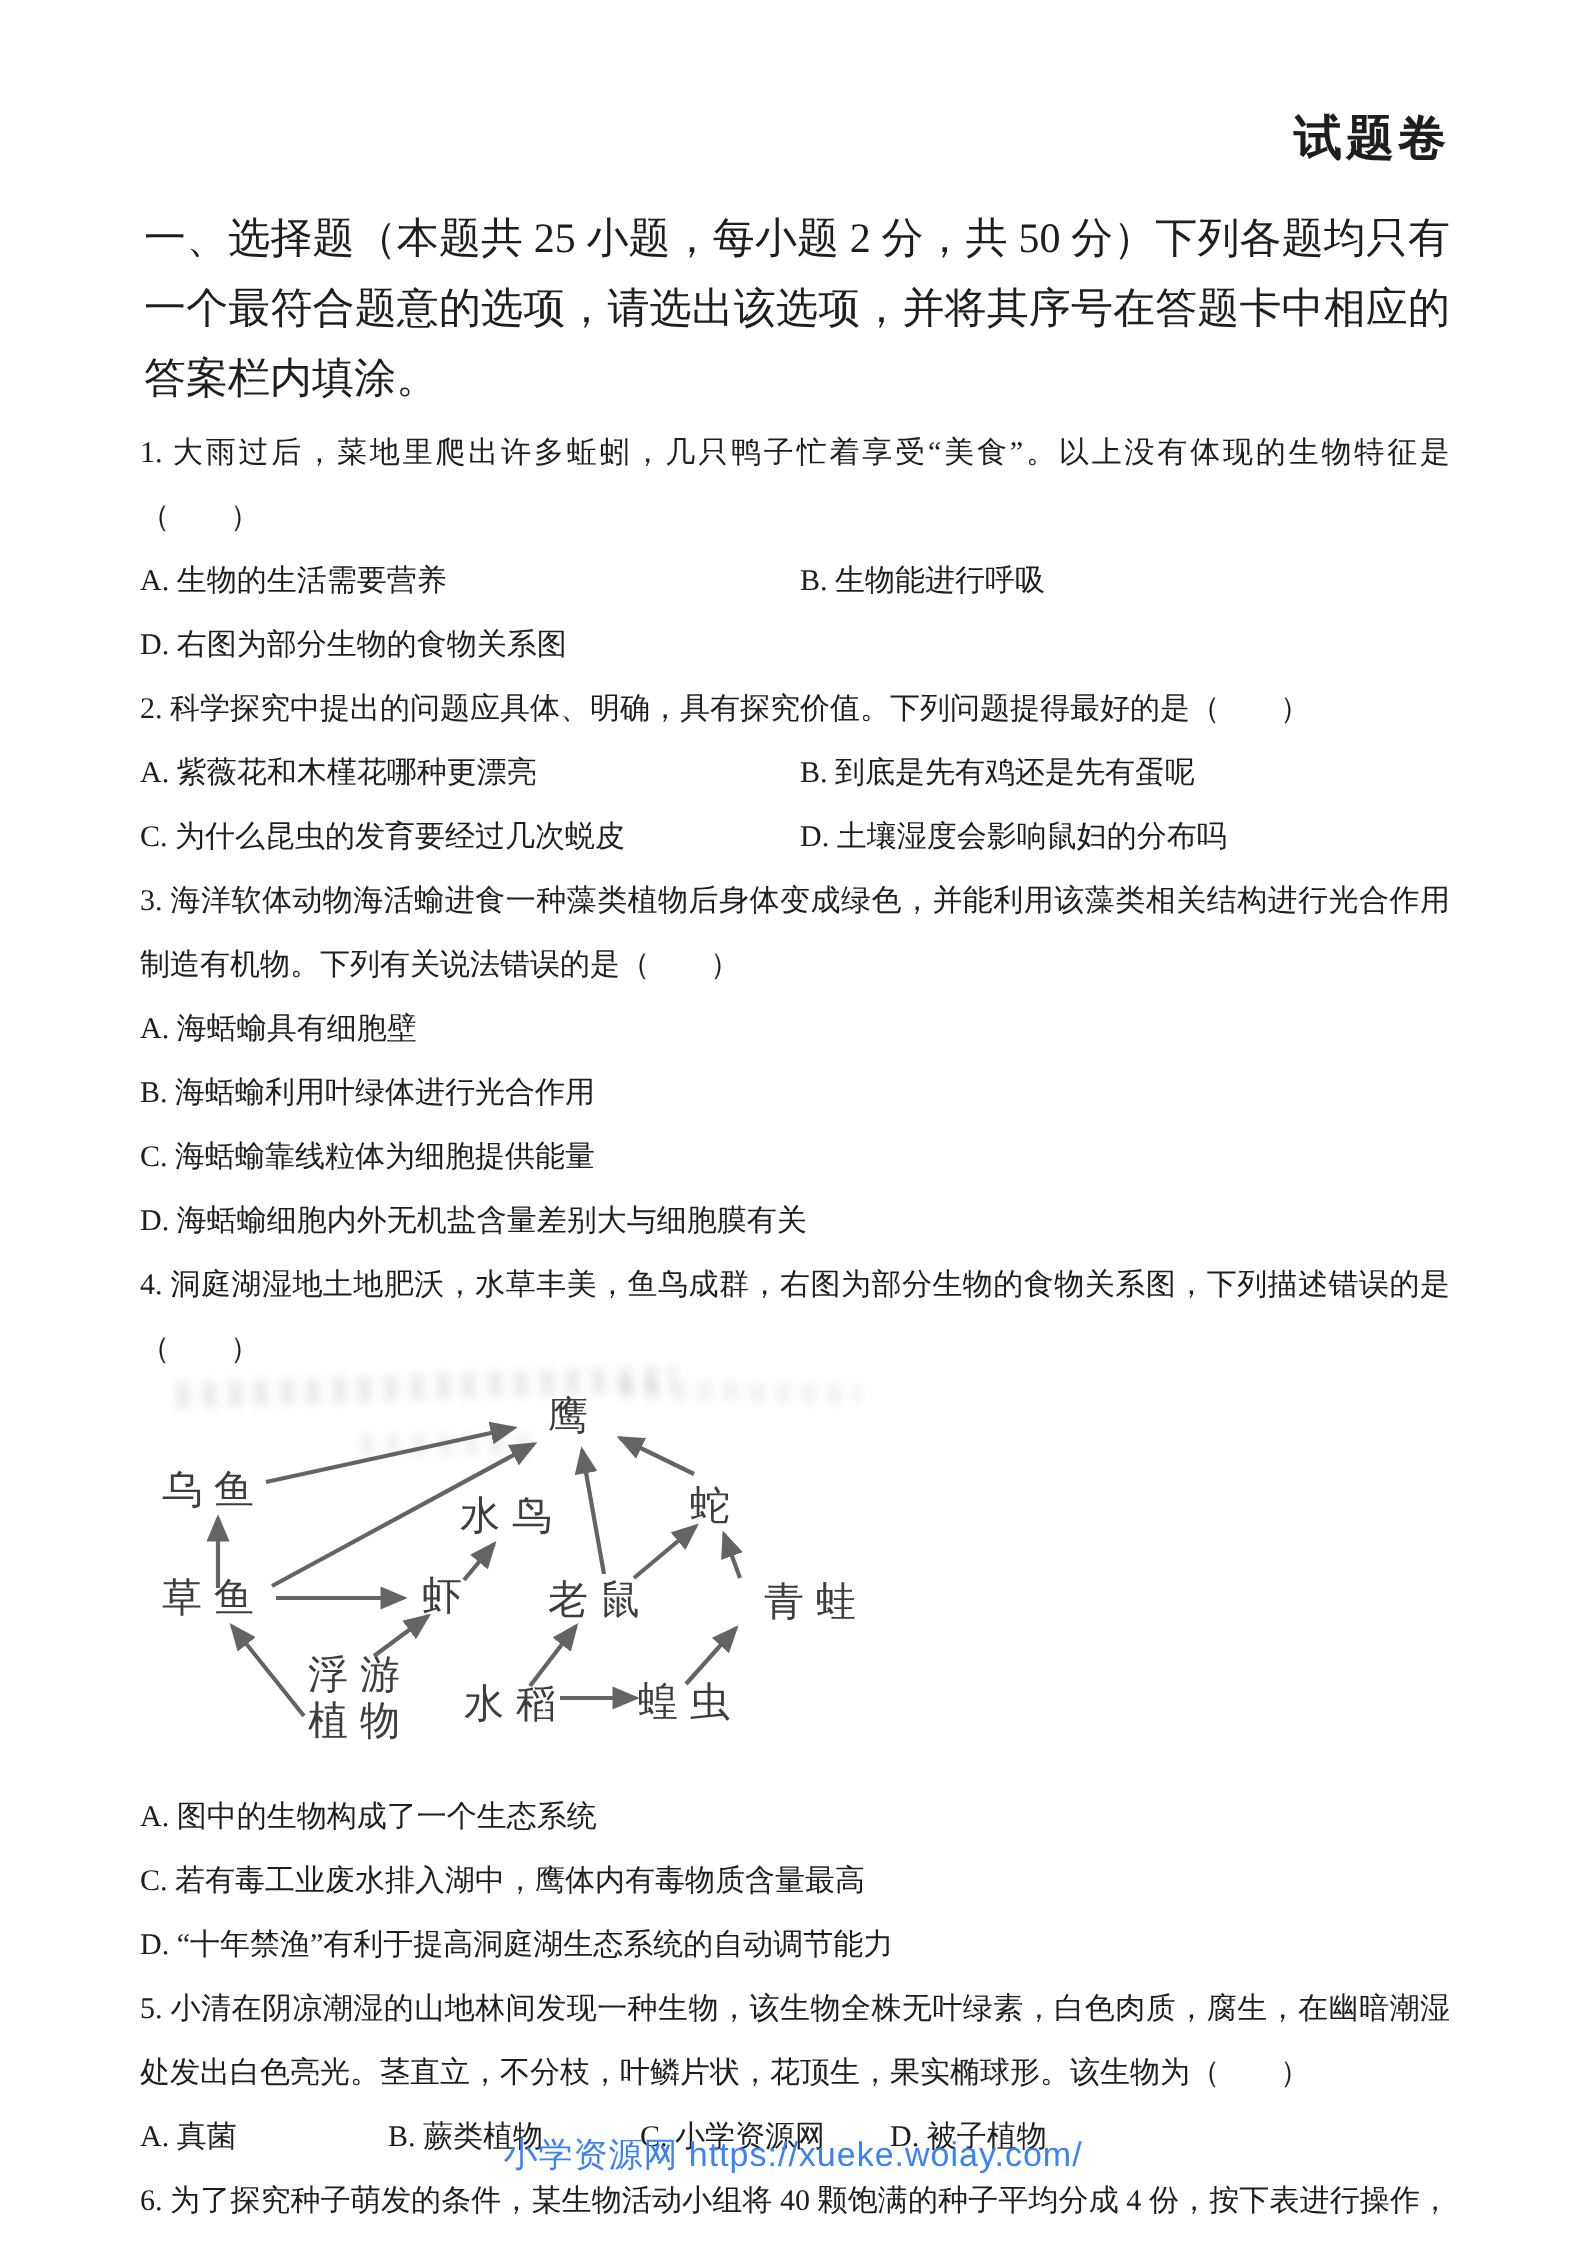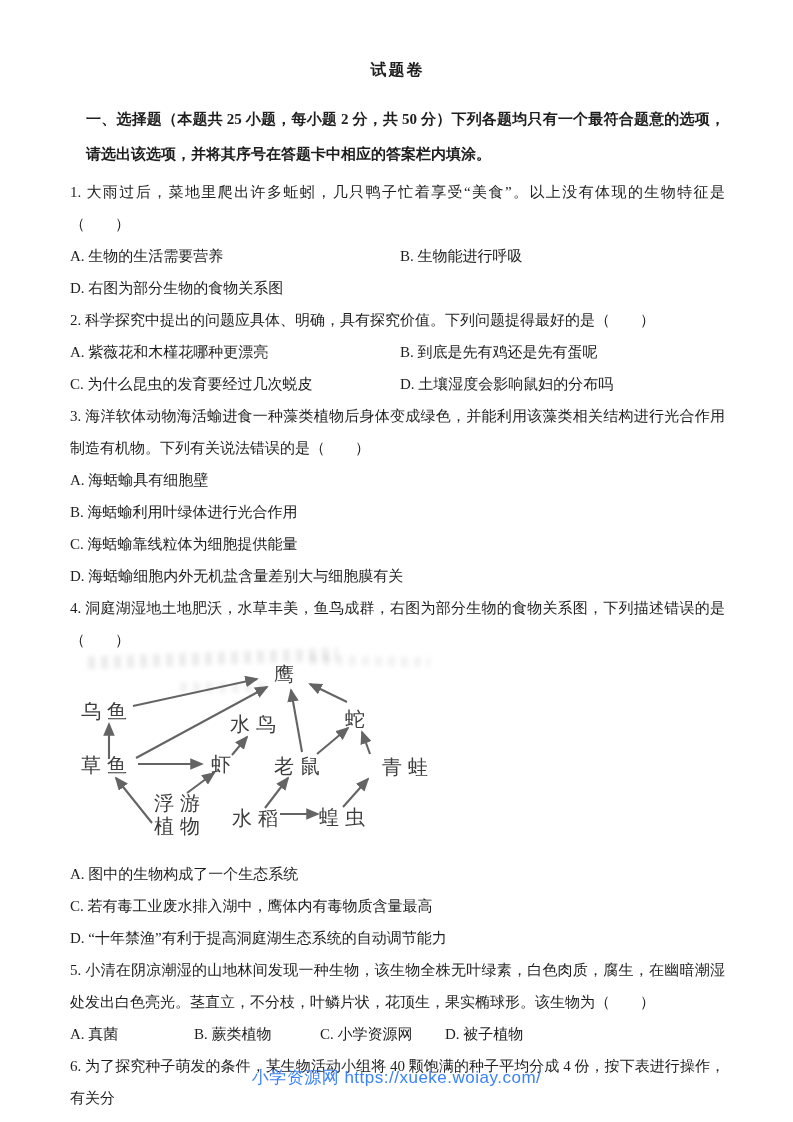--- a/index.html
+++ b/index.html
@@ -7,31 +7,31 @@
     position:relative;
     width:793px;height:1122px;
     background:#ffffff;
     overflow:hidden;
     font-family:"Liberation Serif","DejaVu Serif",serif;
     color:#1e1e1e;
   }
   .content{padding:0 68px 0 70px;}
   .title{
     margin:54px 0 0 0;
-    text-align:center;
-    font-size:16px;
+    text-align:right;
+    font-size:24px;
     font-weight:bold;
     letter-spacing:2px;
     line-height:32px;
     font-family:Liberation Serif, serif;
   }
   .heading{
-    margin:16px 0 0 16px;
-    font-size:15px;
-    font-weight:bold;
+    margin:16px 0 0 2px;
+    font-size:21px;
+    font-weight:normal;
     line-height:35px;
     text-align:justify;
   }
   .stem{
     margin:0;
     font-size:15px;
     line-height:32px;
     text-align:justify;
   }
   .first-stem{margin-top:4px;}

